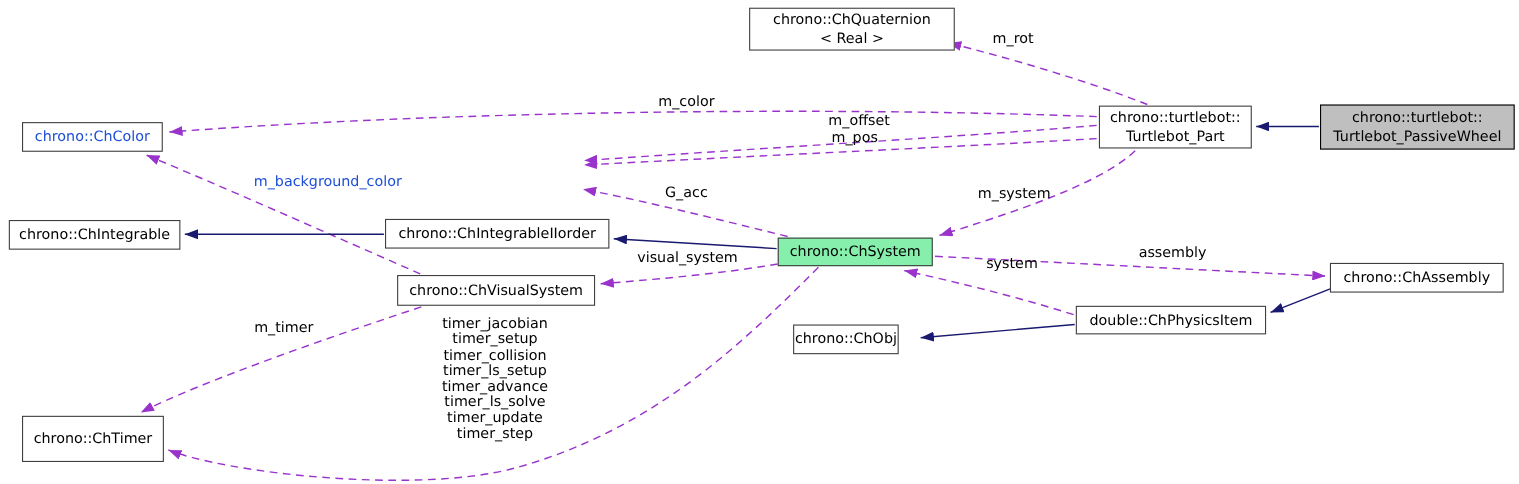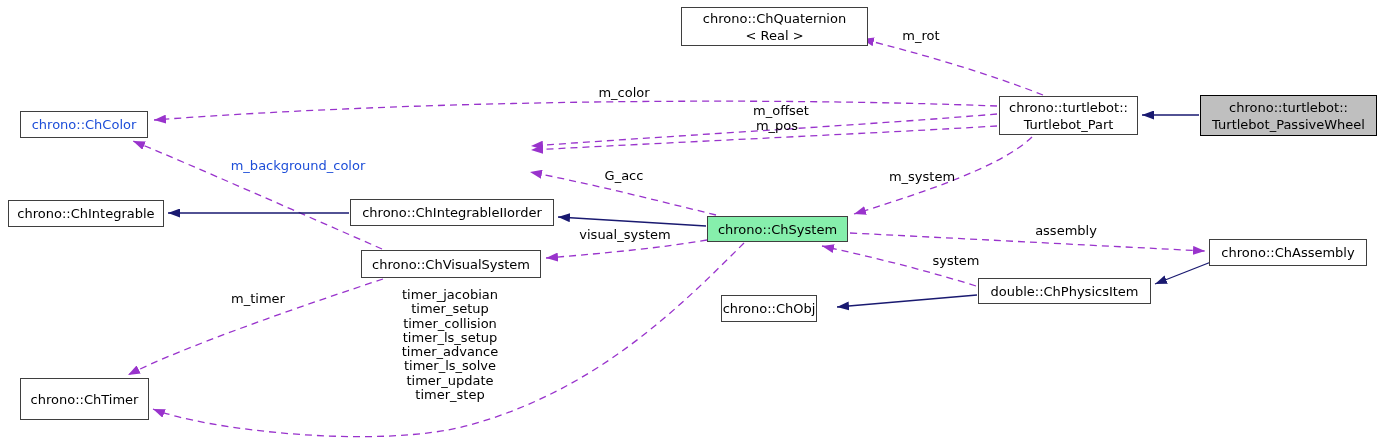--- a/index.html
+++ b/index.html
@@ -86,21 +86,21 @@
 Turtlebot_PassiveWheel</div>
       <div class="edge-label" style="left: 921px; top: 29px; color: rgb(0, 0, 0);">m_rot</div>
       <div class="edge-label" style="left: 624px; top: 86px; color: rgb(0, 0, 0);">m_color</div>
       <div class="edge-label" style="left: 781px; top: 104px; color: rgb(0, 0, 0);">m_offset</div>
       <div class="edge-label" style="left: 777px; top: 119px; color: rgb(0, 0, 0);">m_pos</div>
       <div class="edge-label" style="left: 258px; top: 159px; color: #1d4ed8; margin-left: 40px;">m_background_color</div>
       <div class="edge-label" style="left: 922px; top: 170px; color: rgb(0, 0, 0);">m_system</div>
       <div class="edge-label" style="left: 624px; top: 169px; color: rgb(0, 0, 0);">G_acc</div>
       <div class="edge-label" style="left: 625px; top: 228px; color: rgb(0, 0, 0);">visual_system</div>
       <div class="edge-label" style="left: 1066px; top: 224px; color: rgb(0, 0, 0);">assembly</div>
-      <div class="edge-label" style="left: 920px; top: 254px; color: rgb(0, 0, 0); margin-left: 36px;">system</div>
+      <div class="edge-label" style="left: 920px; top: 234px; color: rgb(0, 0, 0);">system</div>
       <div class="edge-label" style="left: 258px; top: 292px; color: rgb(0, 0, 0);">m_timer</div>
       <div class="edge-label" style="left: 450px; top: 288px; color: rgb(0, 0, 0);">timer_jacobian
 timer_setup
 timer_collision
 timer_ls_setup
 timer_advance
 timer_ls_solve
 timer_update
 timer_step</div>
     </div>

